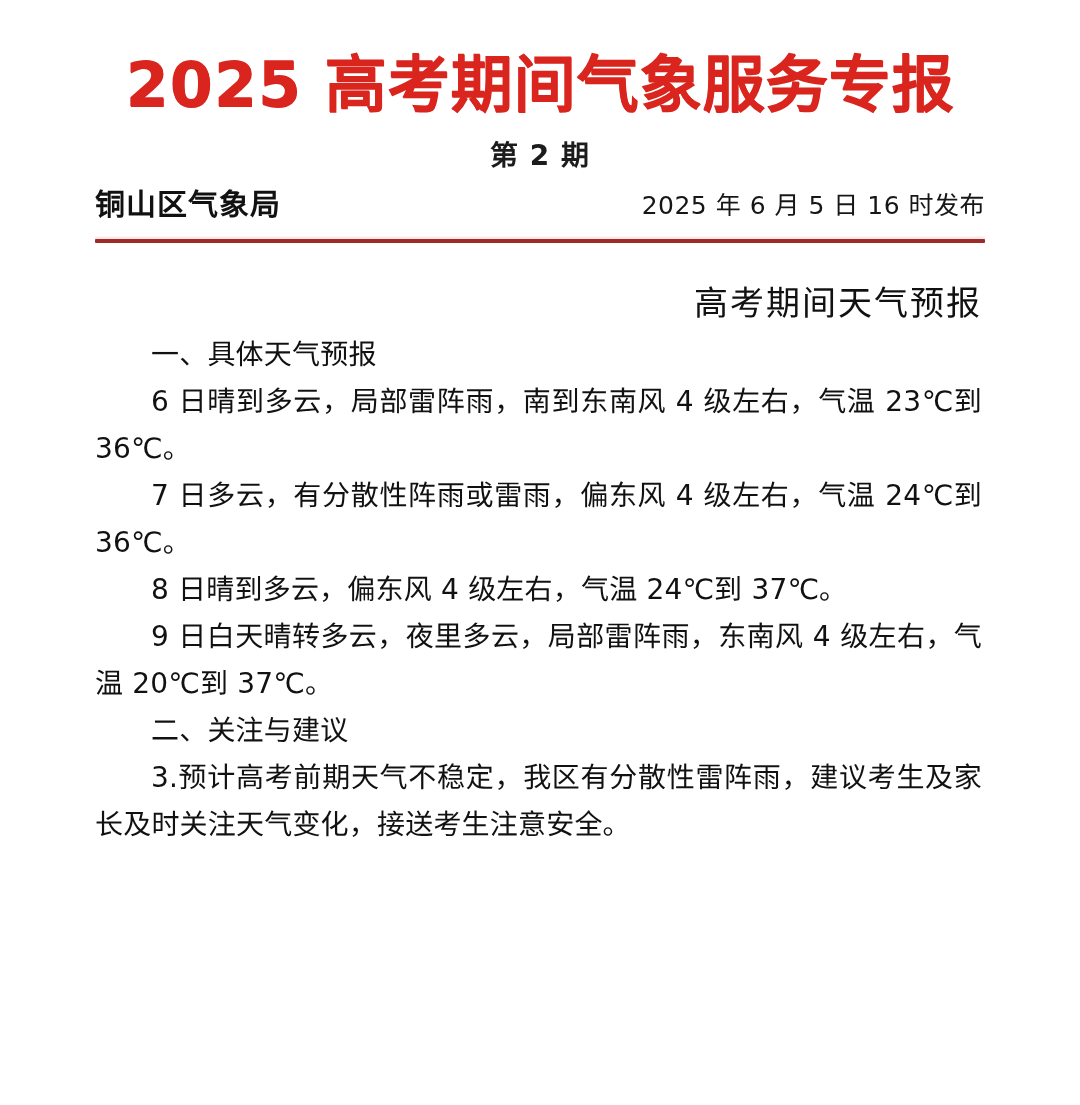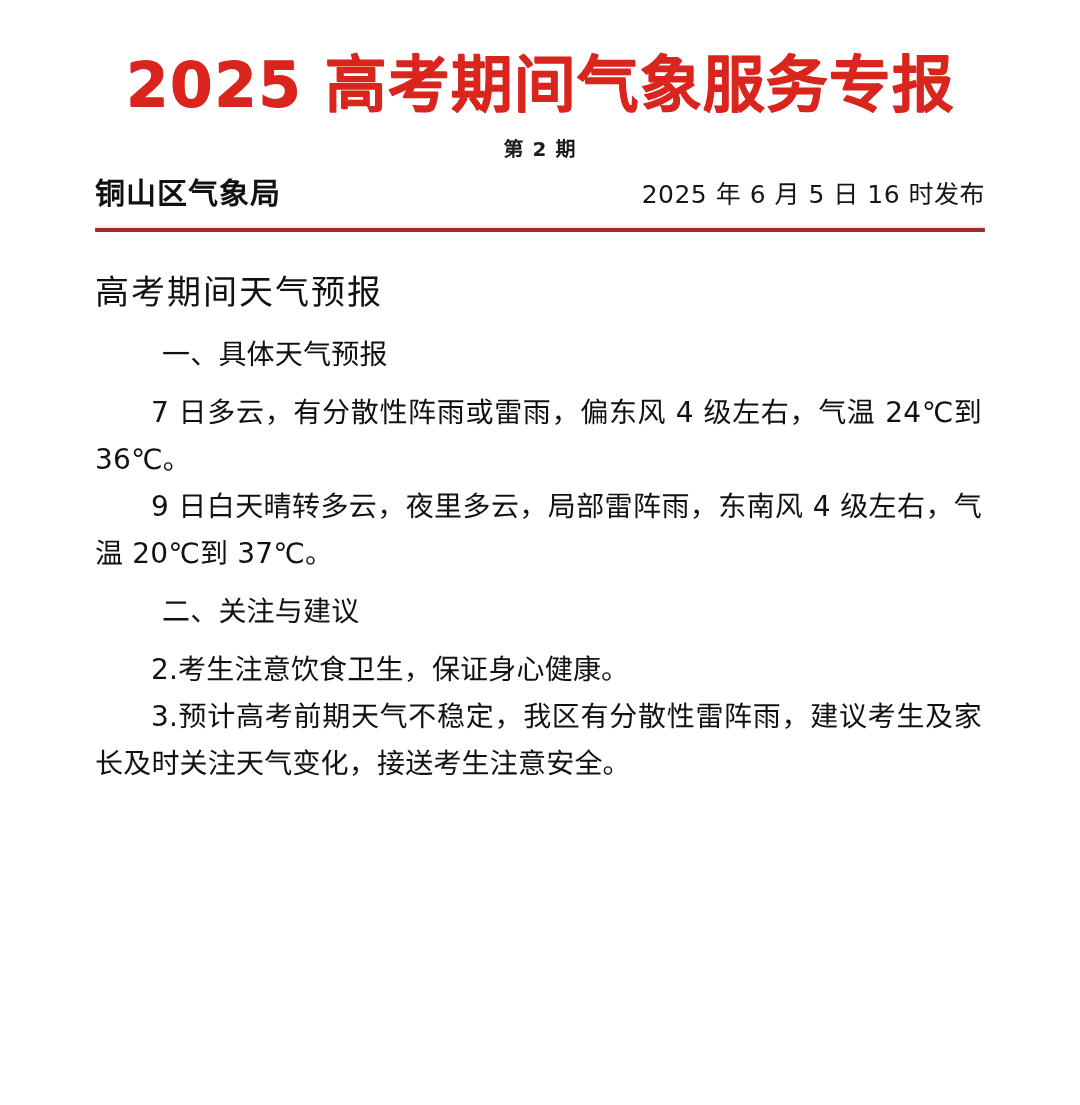--- a/index.html
+++ b/index.html
@@ -39,21 +39,21 @@
     line-height: 1.08;
     letter-spacing: 1px;
     margin: 0;
     padding-top: 52px;
     white-space: nowrap;
     text-shadow: 0.5px 0.5px 0 #d9251d;
   }
 
   .issue-no {
     text-align: center;
-    font-size: 20px;
+    font-size: 28px;
     font-weight: 700;
     color: #1c1c1c;
     margin: 0;
     padding-top: 14px;
     letter-spacing: 1px;
   }
 
   .masthead-meta {
     display: flex;
     align-items: flex-end;
@@ -96,21 +96,21 @@
     background: #9e2a2a;
     border-radius: 1px;
   }
 
   
   .doc-body {
     padding: 0 98px 0 95px;
   }
 
   .section-title {
-    text-align: left;
+    text-align: right;
     font-size: 34px;
     font-weight: 400;
     color: #111111;
     letter-spacing: 2px;
     margin: 0;
     padding-top: 33px;
     padding-bottom: 6px;
   }
 
   .para {
@@ -121,21 +121,21 @@
     text-align: justify;
     text-justify: inter-ideograph;
     letter-spacing: 0.2px;
   }
   .para.indent { text-indent: 2em; }
 
   .heading-item {
     font-size: 28px;
     line-height: 47px;
     color: #111111;
-    margin: 11px;
+    margin: 0;
     text-indent: 2em;
     letter-spacing: 0.2px;
   }
 </style>
 </head>
 <body>
 
 <div class="page">
 
   <div class="masthead">
@@ -155,27 +155,28 @@
     <div class="divider-rule"></div>
   </div>
 
   <div class="doc-body">
 
     <h2 class="section-title">高考期间天气预报</h2>
 
 
     <p class="heading-item">一、具体天气预报</p>
 
+    <p class="para indent">6 日晴到多云，局部雷阵雨，南到东南风 4 级左右，气温 23℃到 36℃。</p>
 
     <p class="para indent">7 日多云，有分散性阵雨或雷雨，偏东风 4 级左右，气温 24℃到 36℃。</p>
 
+    <p class="para indent">8 日晴到多云，偏东风 4 级左右，气温 24℃到 37℃。</p>
 
     <p class="para indent">9 日白天晴转多云，夜里多云，局部雷阵雨，东南风 4 级左右，气温 20℃到 37℃。</p>
 
     <p class="heading-item">二、关注与建议</p>
 
 
-    <p class="para indent">2.考生注意饮食卫生，保证身心健康。</p>
 
     <p class="para indent">3.预计高考前期天气不稳定，我区有分散性雷阵雨，建议考生及家长及时关注天气变化，接送考生注意安全。</p>
 
   </div>
 </div>
 
 </body></html>

